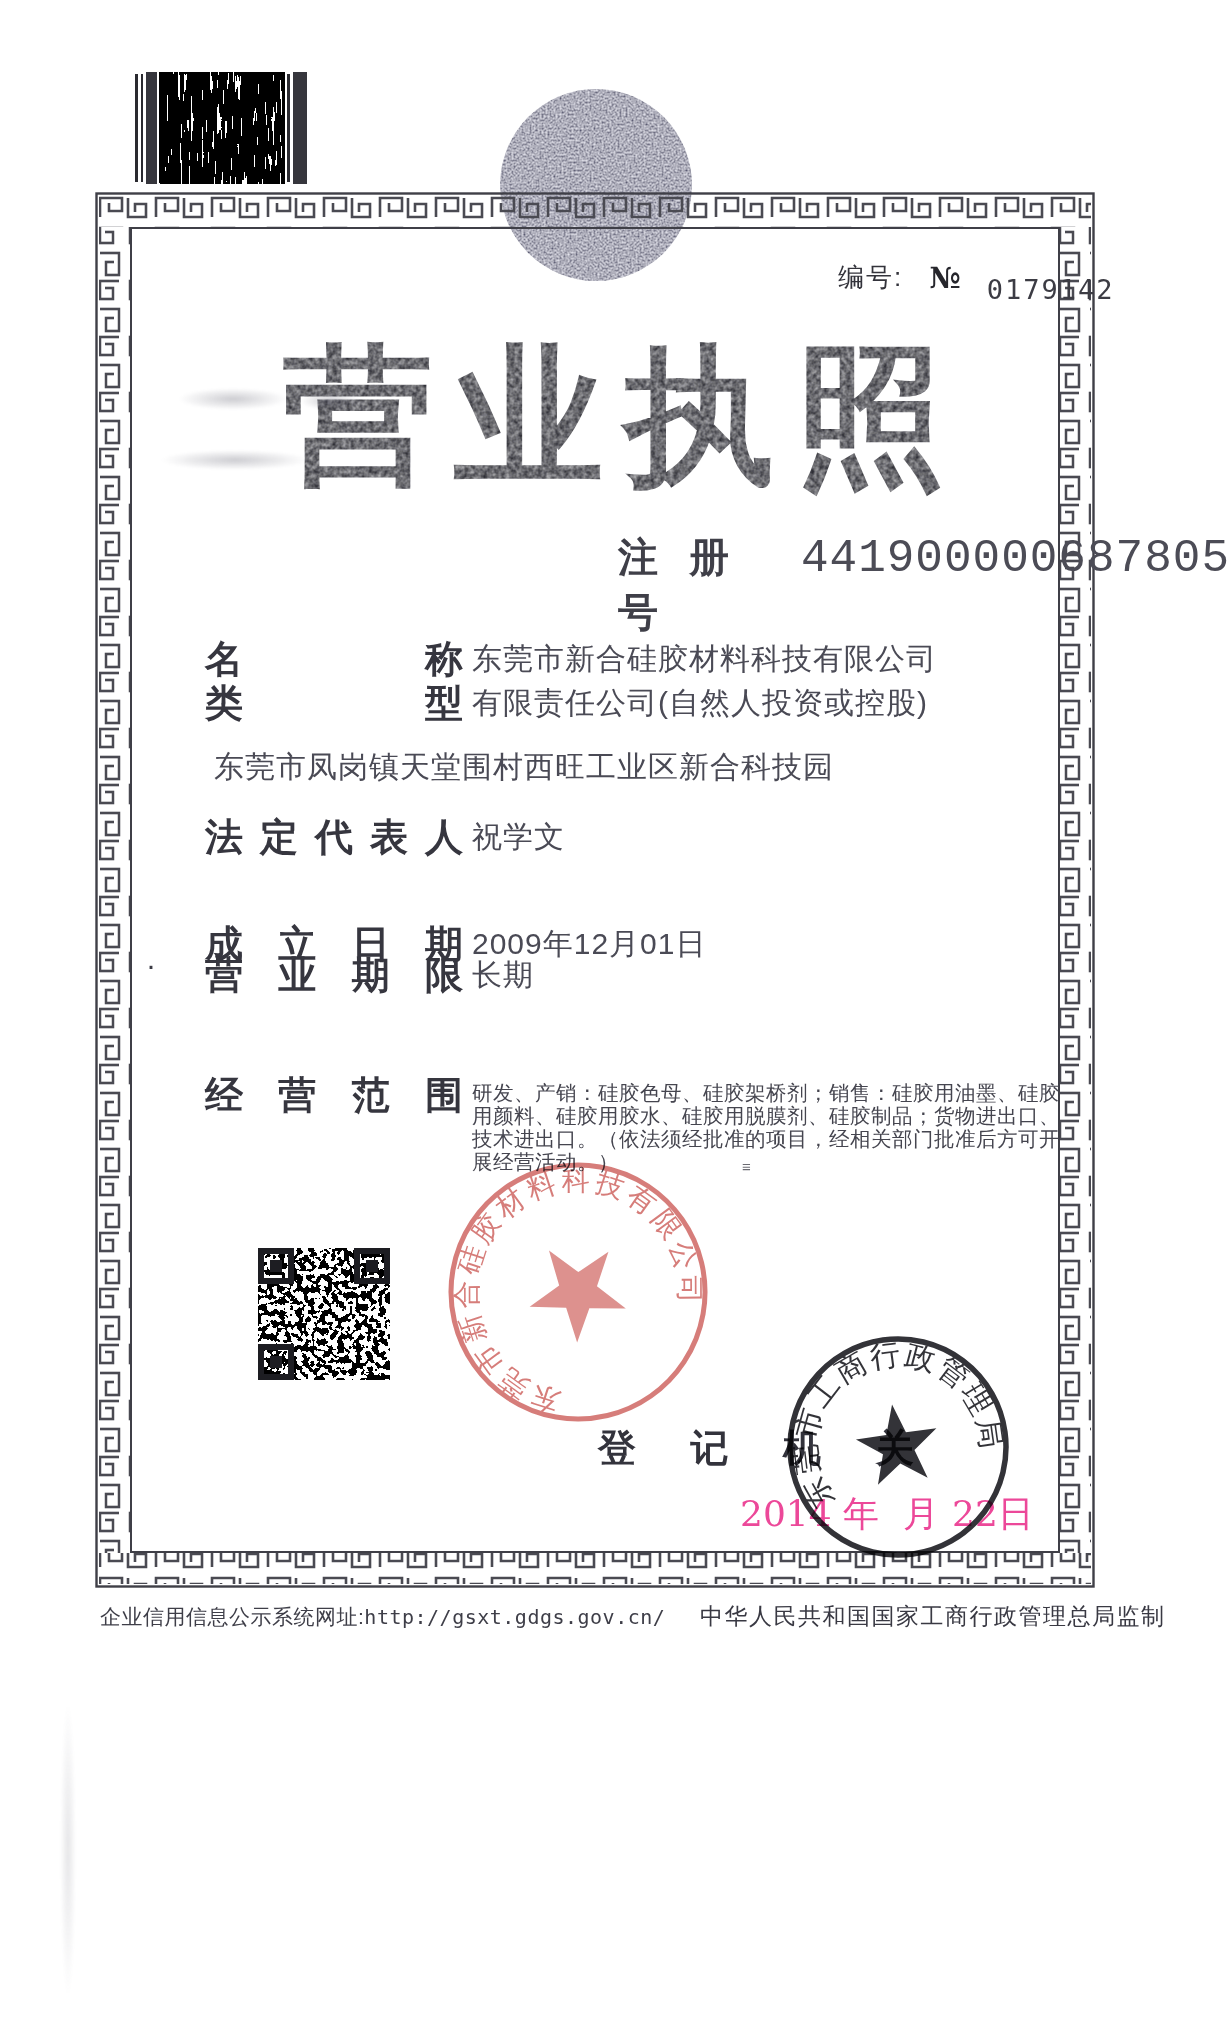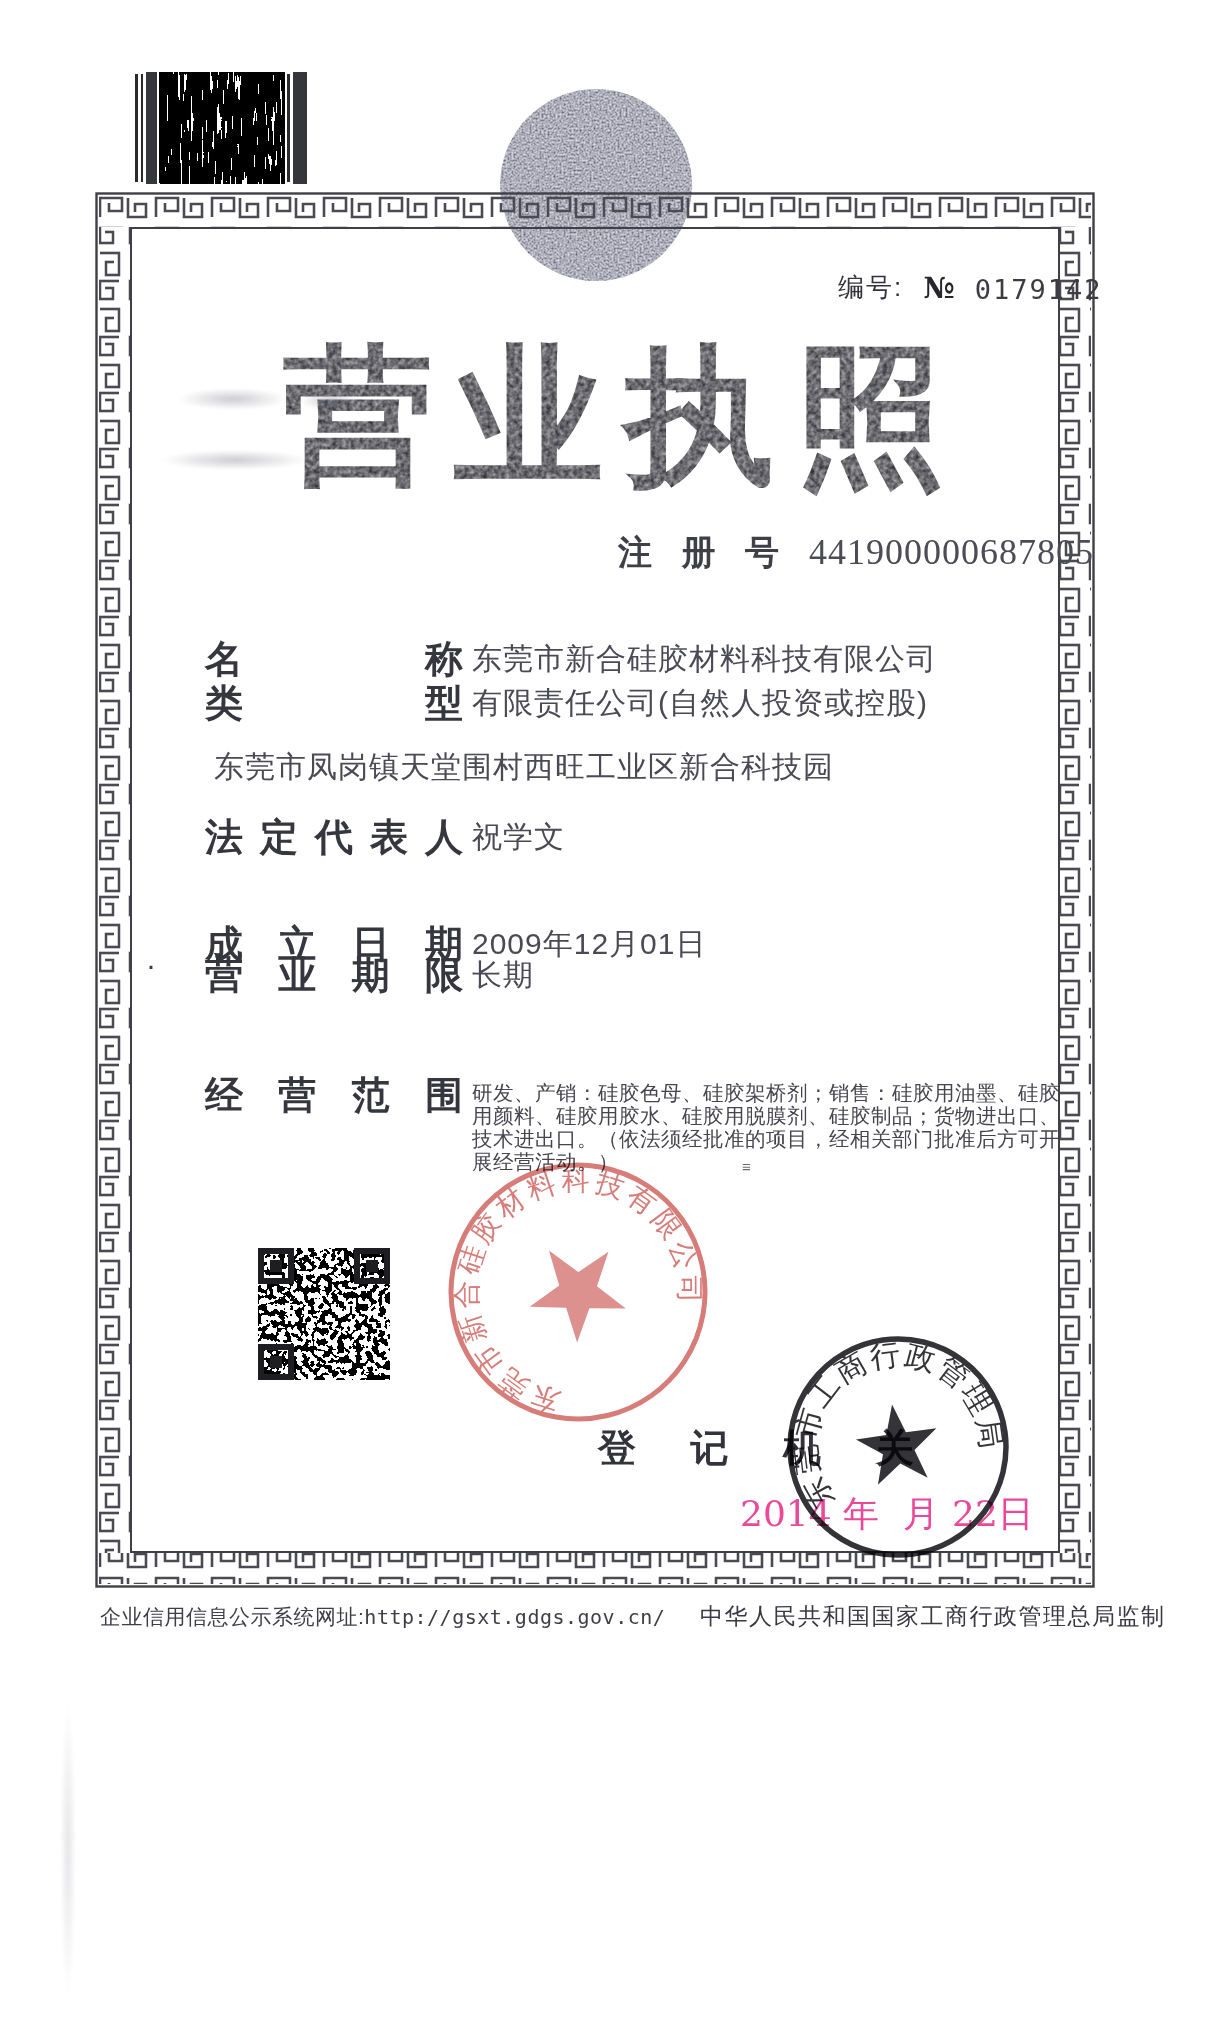--- a/index.html
+++ b/index.html
@@ -5,33 +5,33 @@
   html,body{margin:0;padding:0;background:#ffffff;}
   .page{position:relative;width:1230px;height:2030px;background:#ffffff;overflow:hidden;
         font-family:"Liberation Sans",sans-serif;color:#3a3a42;}
   .abs{position:absolute;}
 
   
   .barcode{left:133px;top:70px;width:193px;height:116px;}
   .emblem{left:498px;top:86px;width:197px;height:216px;}
 
   
-  .serial{left:838px;top:250px;display:flex;align-items:flex-end;gap:20px;}
+  .serial{left:838px;top:250px;display:flex;align-items:center;gap:26px;}
   .serial .lbl{font-size:26px;color:#33333b;letter-spacing:2px;}
   .serial .no{font-family:"DejaVu Serif",serif;font-weight:bold;font-size:29px;color:#26262c;}
   .serial .num{font-family:"DejaVu Sans Mono",monospace;font-size:27px;color:#3c3c44;letter-spacing:2px;margin-top:24px;}
 
   
   .title{left:283px;top:338px;width:662px;display:flex;justify-content:space-between;
          font-size:150px;line-height:1.05;font-weight:800;color:#2d2d34;filter:url(#f-ink);}
 
   
   .regline{left:618px;top:530px;display:flex;align-items:baseline;}
-  .regline .lbl{font-size:34px;color:#3f3f48;letter-spacing:10px;font-weight:600;}
-  .regline .val{font-family:Liberation Serif, serif;font-size:36px;color:#4c4c56;margin-left:20px;letter-spacing:1px;}
+  .regline .lbl{font-size:40px;color:#3f3f48;letter-spacing:10px;font-weight:600;}
+  .regline .val{font-family:Liberation Mono, monospace;font-size:46px;color:#4c4c56;margin-left:20px;letter-spacing:1px;}
 
   
   .row{position:absolute;left:205px;display:flex;align-items:flex-start;width:880px;}
   .row .lbl{width:258px;font-size:38px;line-height:46px;font-weight:600;color:#36363f;
             text-align:justify;text-align-last:justify;flex:none;}
   .row .val{margin-left:9px;font-size:30px;line-height:46px;color:#4a4a55;letter-spacing:1px;}
   .row .val.small{font-size:20.5px;line-height:23px;letter-spacing:.5px;width:600px;padding-top:9px;color:#45454f;}
 
   
   .qr{left:256px;top:1246px;width:136px;height:136px;}

